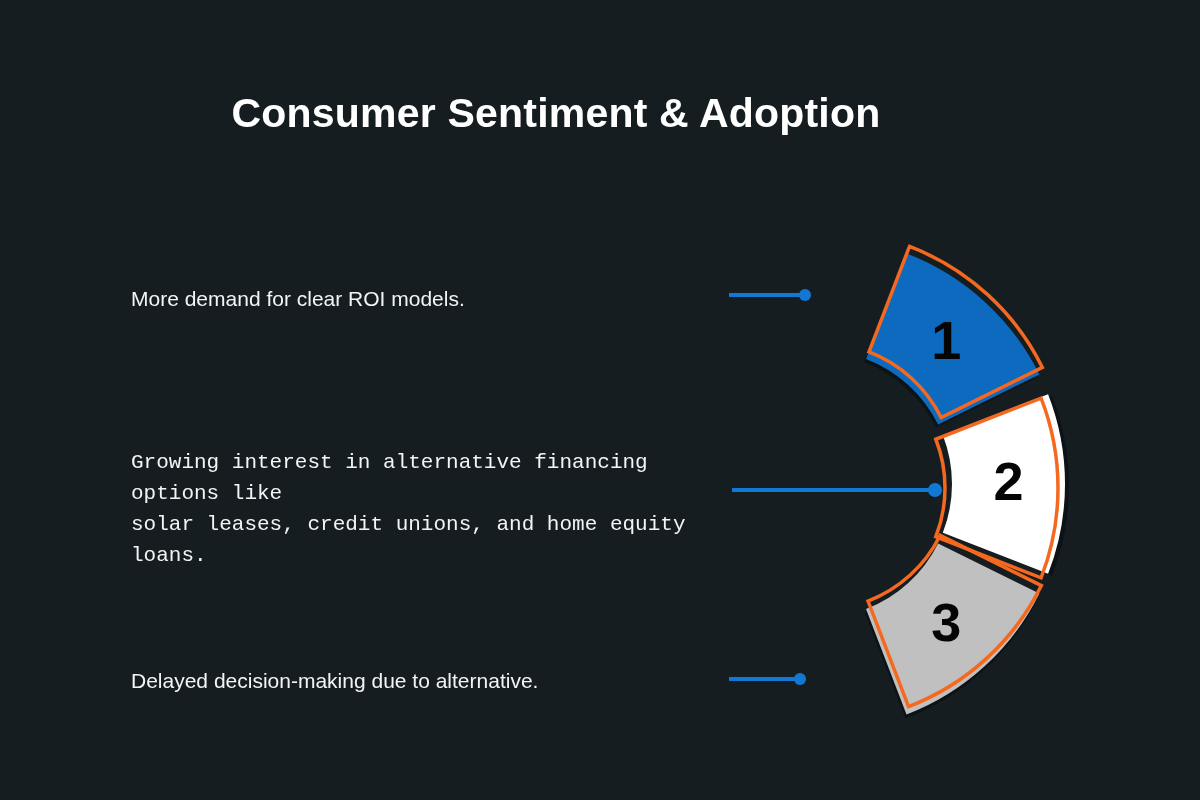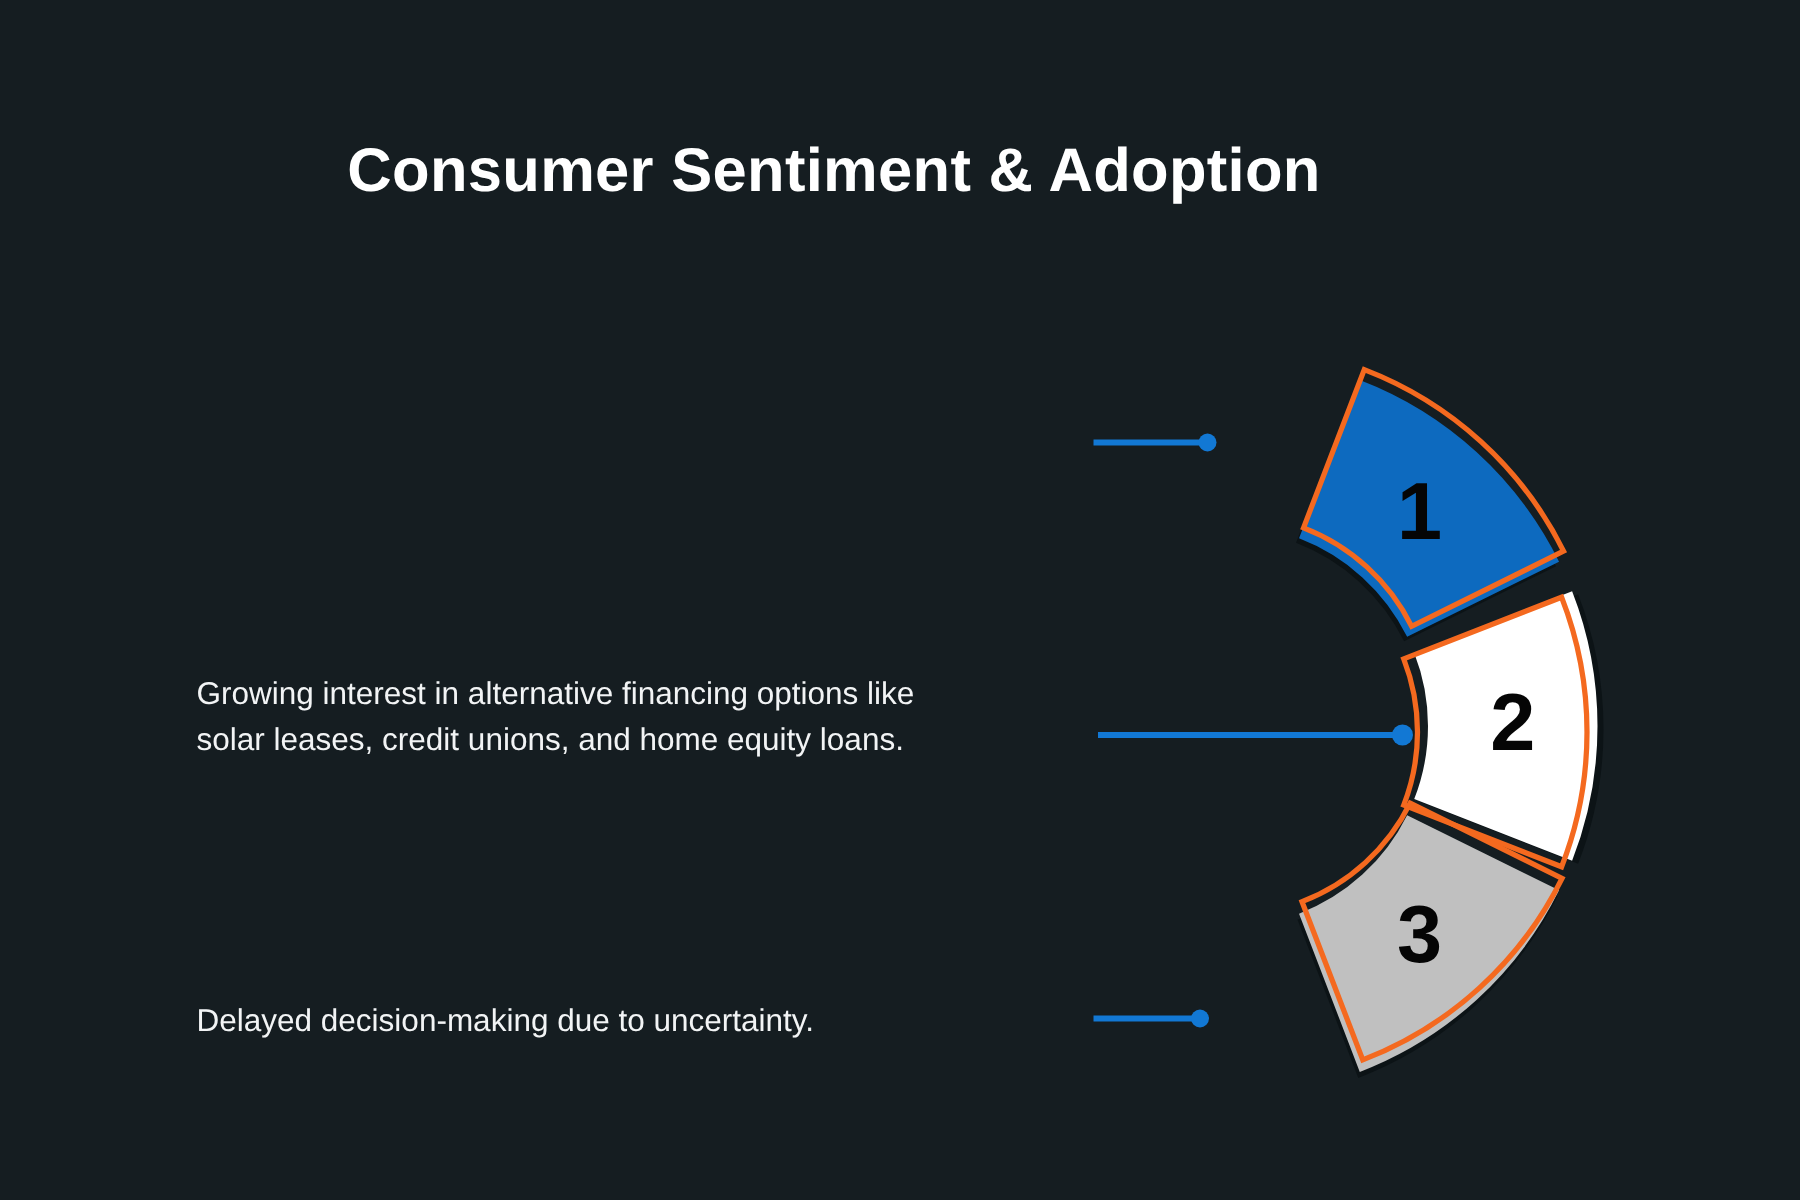--- a/index.html
+++ b/index.html
@@ -44,21 +44,21 @@
     position: absolute;
     color: #f2f4f5;
     font-size: 21px;
     line-height: 31px;
     font-family: "Liberation Sans", sans-serif;
     font-weight: normal;
     text-align: left;
     white-space: pre-line;
   }
   #item-text-1 { left: 131px; top: 283px; width: 600px; }
-  #item-text-2 { left: 131px; top: 447px; width: 610px; }
+  #item-text-2 { left: 131px; top: 447px; width: 610px; font-family: Liberation Mono, monospace; }
   #item-text-3 { left: 131px; top: 665px; width: 600px; }
 
   
   #art {
     position: absolute;
     left: 0;
     top: 0;
     width: 1200px;
     height: 800px;
   }
@@ -74,23 +74,24 @@
 </style>
 </head>
 <body>
 
 <div id="canvas">
 
   <div class="title-block">
     <div class="title-line">Consumer Sentiment &amp; Adoption</div>
   </div>
 
+  <div class="item-text" id="item-text-1">More demand for clear ROI models.</div>
   <div class="item-text" id="item-text-2">Growing interest in alternative financing options like
 solar leases, credit unions, and home equity loans.</div>
-  <div class="item-text" id="item-text-3">Delayed decision-making due to uncertainty.</div>
+  <div class="item-text" id="item-text-3">Delayed decision-making due to alternative.</div>
 
   <svg id="art" viewBox="0 0 1200 800" xmlns="http://www.w3.org/2000/svg">
 
     <g id="connectors-group">
         <line x1="729" y1="295" x2="800" y2="295" stroke="#1278d4" stroke-width="4"></line>
         <circle cx="805" cy="295" r="6" fill="#1278d4"></circle>
         <line x1="732" y1="490" x2="930" y2="490" stroke="#1278d4" stroke-width="4"></line>
         <circle cx="935" cy="490" r="7" fill="#1278d4"></circle>
         <line x1="729" y1="679" x2="795" y2="679" stroke="#1278d4" stroke-width="4"></line>
         <circle cx="800" cy="679" r="6" fill="#1278d4"></circle>

